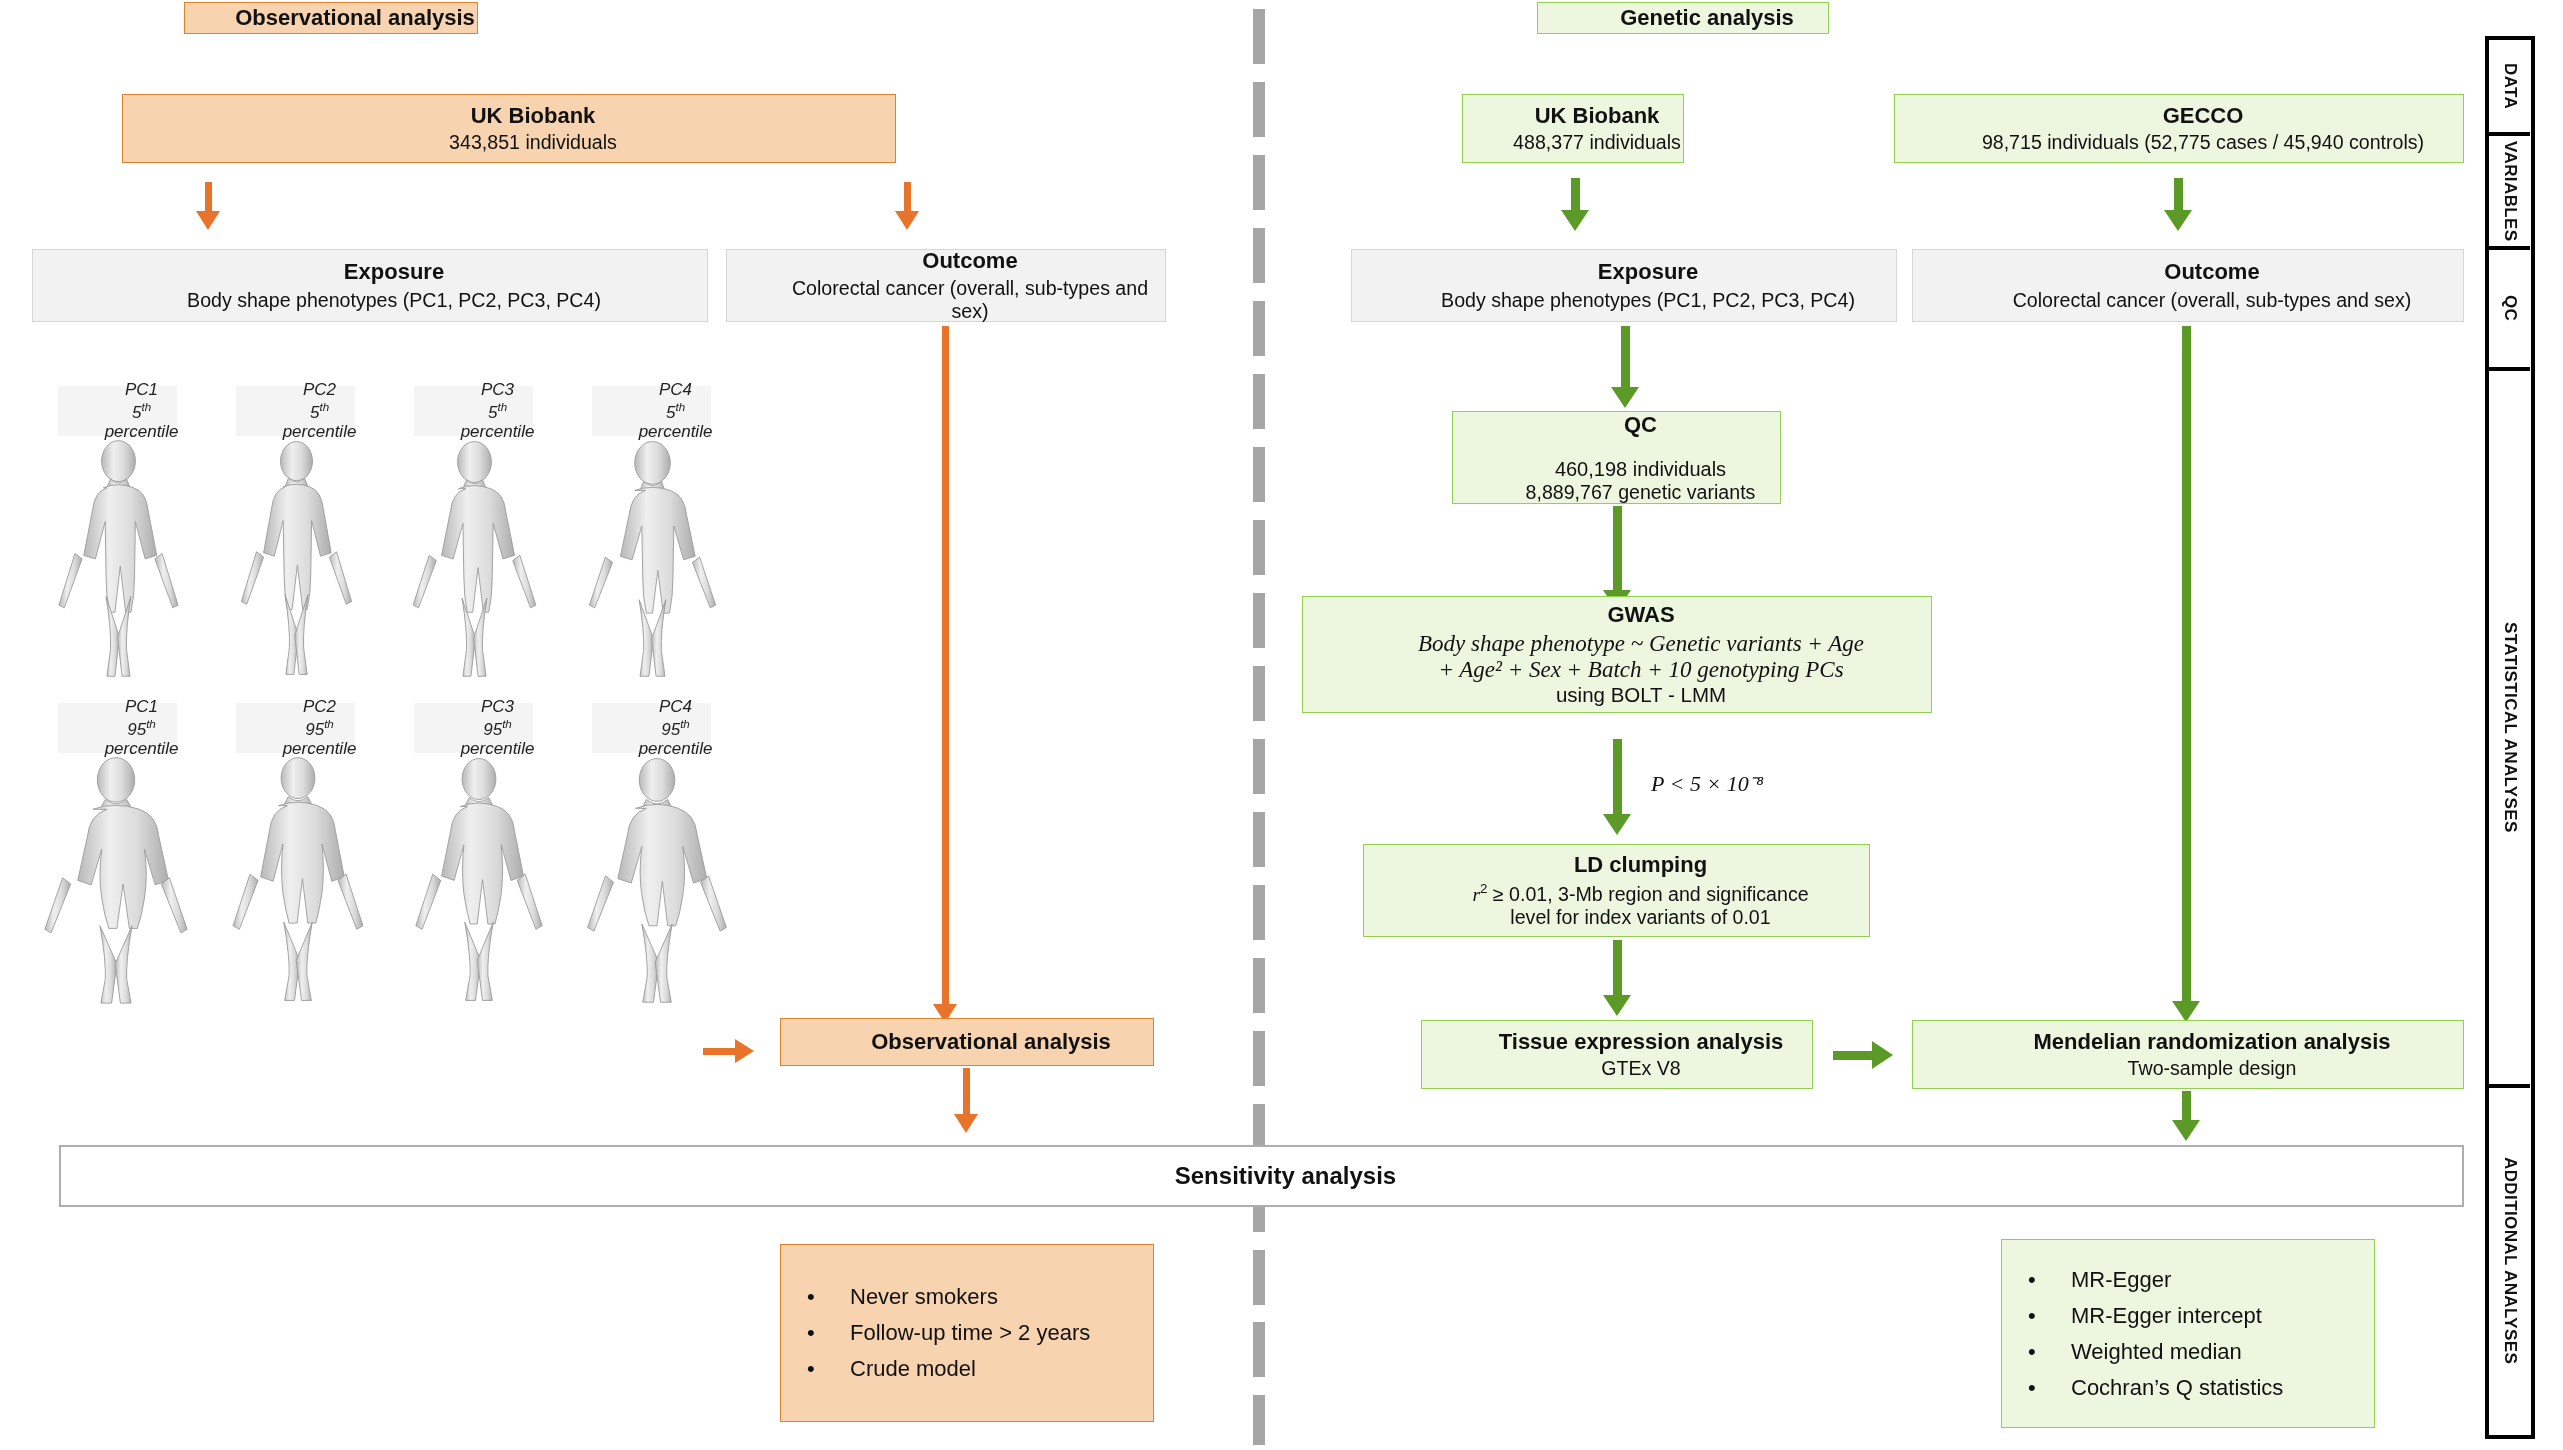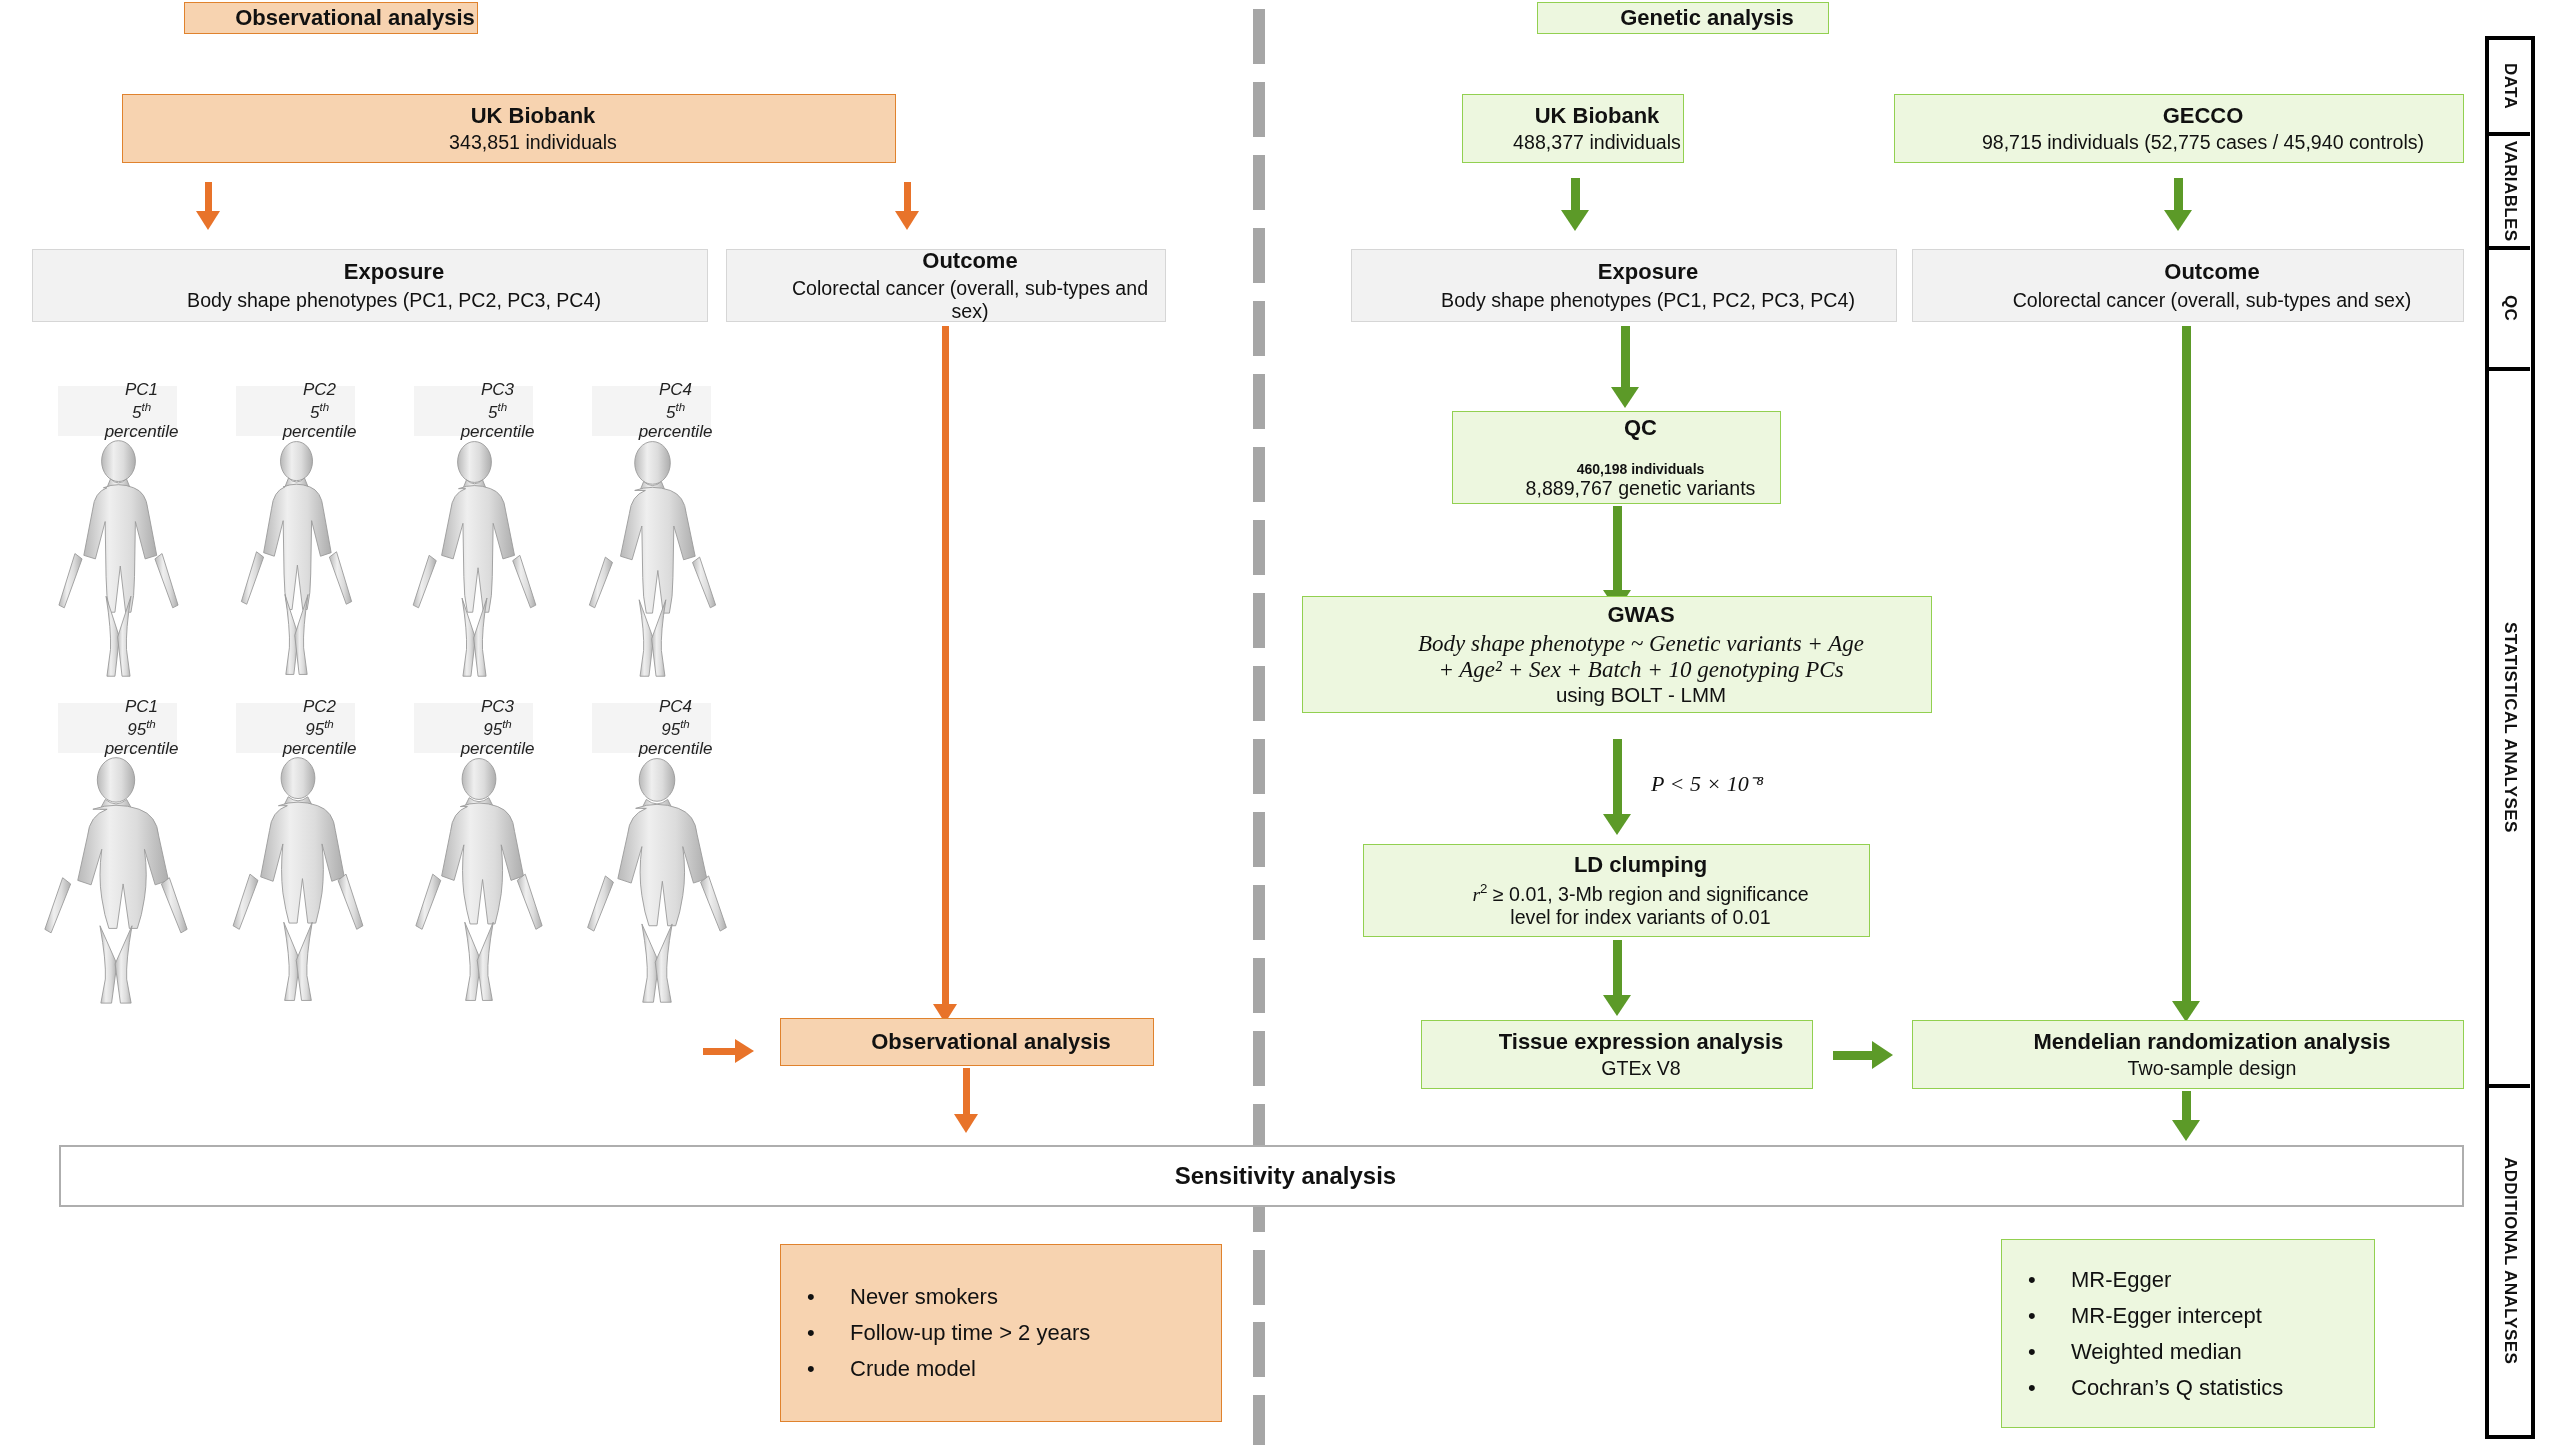--- a/index.html
+++ b/index.html
@@ -303,21 +303,21 @@
       <path d="M42 136 l-20 58 7 4 22 -55 z"></path>
       <path d="M158 136 l20 58 -7 4 -22 -55 z"></path>
       <path d="M83 190 q7 40 6 60 l-5 28 12 0 6 -45 z"></path>
       <path d="M117 190 q-7 40 -6 60 l5 28 -12 0 -6 -45 z"></path>
     </g>
   </svg>
 </div>
 
 <div class="box gen" style="left:1452px;top:411px;width:329px;height:93px;">
   <span class="ttl" style="font-size:22px;">QC</span>
-  <span class="sub" style="font-size:14px;margin-top:20px;font-weight:bold;">460,198 individuals</span>
+  <span class="sub" style="font-size:20px;margin-top:20px;">460,198 individuals</span>
   <span class="sub" style="font-size:19.6px;">8,889,767 genetic variants</span>
 </div>
 
 <div class="arrow" style="left:1603px;top:506px;width:28.5px;height:109px;">
   <div class="ashaft g-sh" style="left:9.8px;top:0;width:9px;height:87px;"></div>
   <div class="ahead g-hd" style="left:0;top:84px;"></div>
 </div>
 
 <div class="box gen" style="left:1302px;top:596px;width:630px;height:117px;">
   <span class="ttl" style="font-size:22px;">GWAS</span>
@@ -372,21 +372,21 @@
 </div>
 <div class="arrow" style="left:2172px;top:1091px;width:28.5px;height:53px;">
   <div class="ashaft g-sh" style="left:9.8px;top:0;width:9px;height:32px;"></div>
   <div class="ahead g-hd" style="left:0;top:28.5px;"></div>
 </div>
 
 <div class="box plain" style="left:59px;top:1145px;width:2405px;height:62px;">
   <span class="ttl" style="font-size:24px;">Sensitivity analysis</span>
 </div>
 
-<div class="bullets obs" style="left:780px;top:1244px;width:442px;height:178px;">
+<div class="bullets obs" style="left:780px;top:1244px;width:374px;height:178px;">
   <ul>
     <li>Never smokers</li>
     <li>Follow-up time &gt; 2 years</li>
     <li>Crude model</li>
   </ul>
 </div>
 
 <div class="bullets gen" style="left:2001px;top:1239px;width:374px;height:189px;">
   <ul>
     <li>MR-Egger</li>

